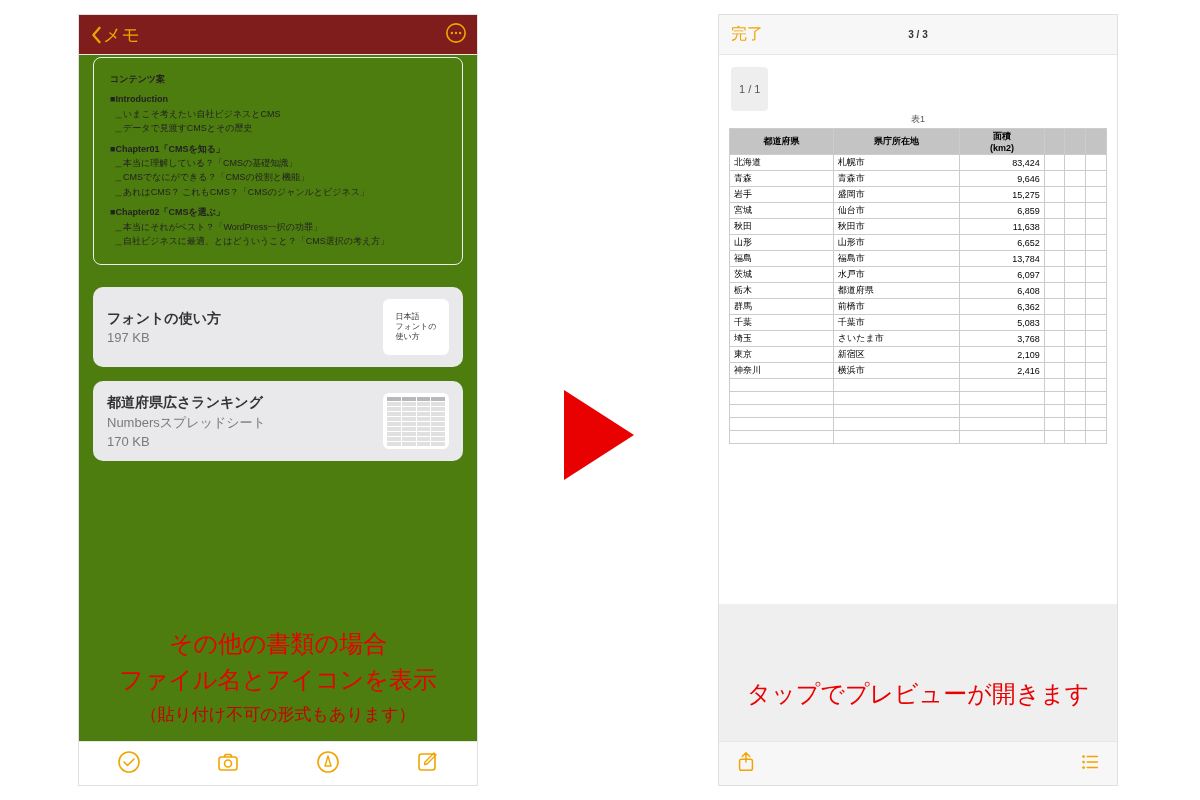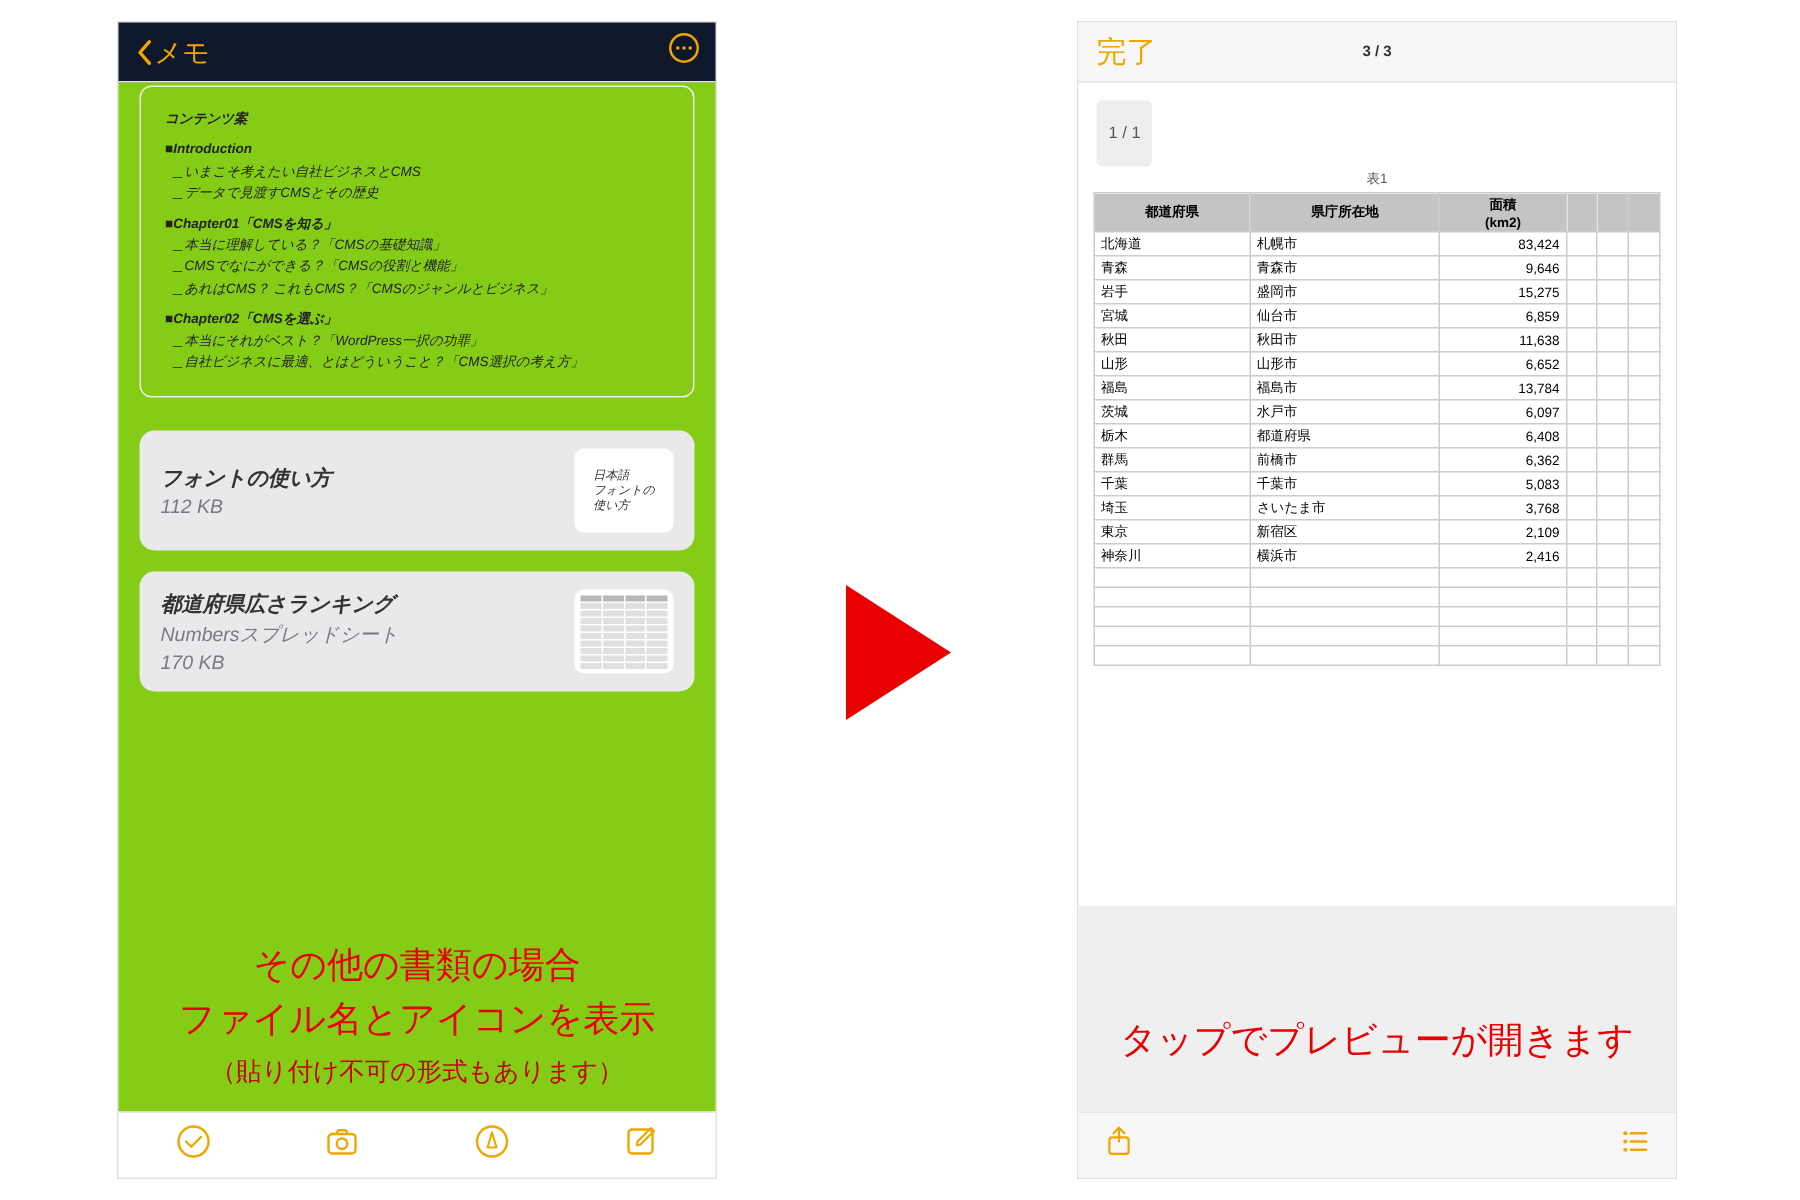--- a/index.html
+++ b/index.html
@@ -15,29 +15,29 @@
     top: 14px;
     border: 1px solid #e0e0e0;
     background: #fff;
     display: flex; flex-direction: column;
   }
   .phone-left { left: 78px; }
   .phone-right { left: 718px; }
 
   
   .nav-left {
-    height: 40px; background:#0f172a;
+    height: 40px; background:#7f1d1d;
     display:flex; align-items:center; justify-content:space-between;
     padding:0 10px; border-bottom:1px solid #e6e6e6;
   }
   .back-btn { display:flex; align-items:center; color:#f0a500; font-size:18px; }
   .back-btn svg { width:14px; height:18px; }
   .more-btn svg { width:22px; height:22px; }
 
-  .notes-body { flex:1; overflow:hidden; padding:0 14px; background:#84cc16;font-style:italic; }
+  .notes-body { flex:1; overflow:hidden; padding:0 14px; background:#4d7c0f; }
   .note-card {
     border:1px solid #eee; border-radius:8px; padding:14px 16px 16px;
     font-size:9px; line-height:1.6; color:#222; margin-bottom:22px;
     margin-top:2px;
   }
   .note-card .hd { font-weight:600; margin-bottom:6px; }
   .note-card .sec { margin-top:6px; font-weight:600; }
   .note-card .li { margin-left:4px; }
 
   .attach {
@@ -66,21 +66,21 @@
     color:#f0a500;
   }
   .toolbar-left svg { width:24px; height:24px; }
 
   
   .nav-right {
     height:40px; background:#f7f7f8;
     display:flex; align-items:center; justify-content:center;
     border-bottom:1px solid #e6e6e6; position:relative;
   }
-  .done-btn { position:absolute; left:12px; color:#f0a500; font-size:20px; }
+  .done-btn { position:absolute; left:12px; color:#f0a500; font-size:16px; }
   .page-indicator { font-size:10px; font-weight:600; color:#333; }
 
   .preview-body { flex:1; background:#fff; display:flex; flex-direction:column; }
   .sheet-page {
     margin:8px 10px 0 10px; background:#fff; font-size:9px;
   }
   .page-badge {
     display:inline-block; background:#eee; border-radius:4px;
     padding:16px 8px; font-size:11px; color:#555; margin:4px 0 2px 2px;
   }
@@ -152,21 +152,21 @@
           <div class="sec">■Chapter02「CMSを選ぶ」</div>
           <div class="li">＿本当にそれがベスト？「WordPress一択の功罪」</div>
           <div class="li">＿自社ビジネスに最適、とはどういうこと？「CMS選択の考え方」</div>
         </div>
     </div>
 
     <div id="attachments">
         <div class="attach">
           <div class="info">
             <div class="title">フォントの使い方</div>
-            <div class="size">112 KB</div>
+            <div class="size">197 KB</div>
           </div>
           <div class="thumb" style="white-space: pre-line;">日本語
 フォントの
 使い方</div>
         </div>
         <div class="attach">
           <div class="info">
             <div class="title">都道府県広さランキング</div>
             <div class="subtitle">Numbersスプレッドシート</div>
             <div class="size">170 KB</div>

